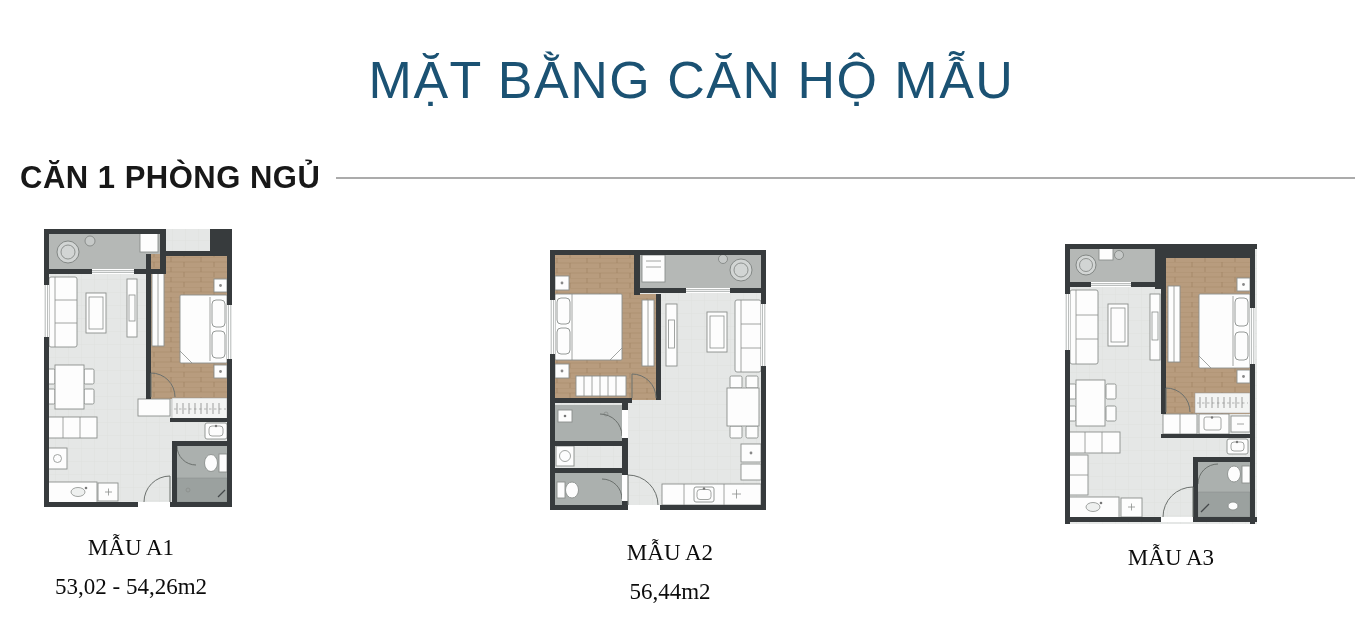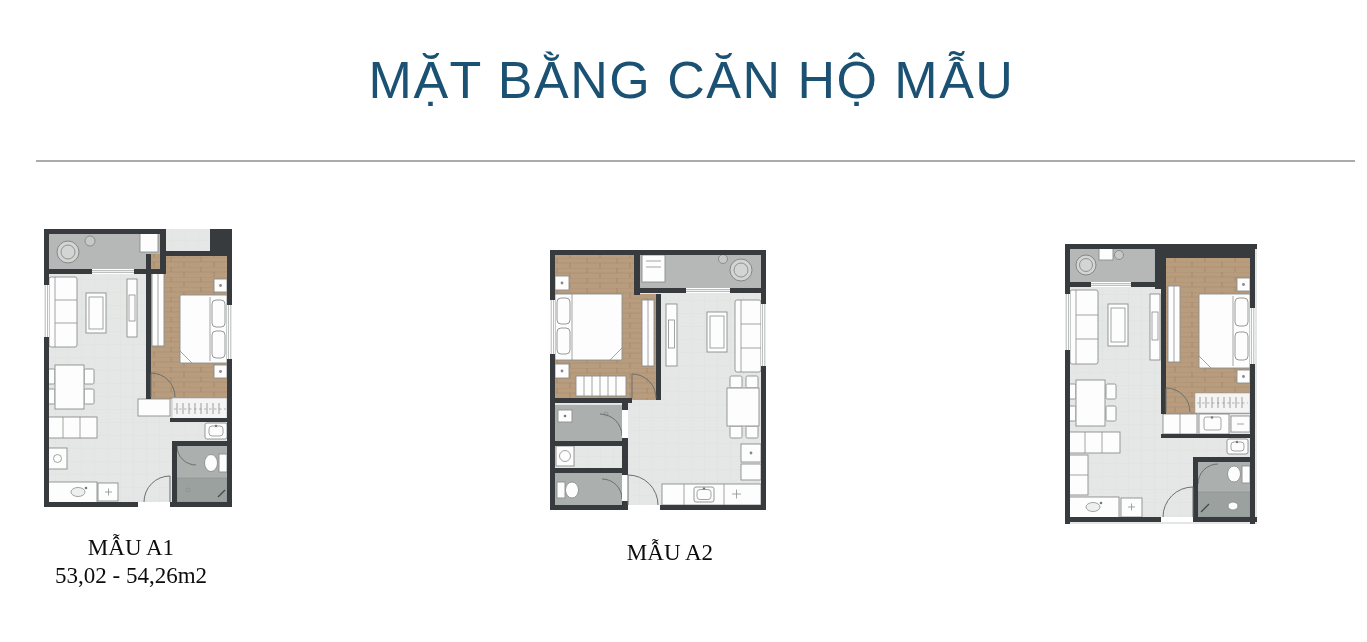--- a/index.html
+++ b/index.html
@@ -24,34 +24,35 @@
     flex:1;height:2px;margin-left:16px;margin-right:2px;
     background:var(--c-divider,#ababab);
   }
   .plan{position:absolute;}
   .plan svg{display:block;width:100%;height:100%;}
   .plan-label{
     position:absolute;width:220px;text-align:center;
     font-family:"Liberation Serif",serif;color:var(--c-label,#0c0c0c);
   }
   .plan-name{font-size:23px;font-weight:normal;}
-  .plan-area{font-size:23px;margin-top:2px;}
+  .plan-area{font-size:23px;margin-top:13px;}
   .furn{fill:#fdfdfd;stroke:#8a8e8c;stroke-width:0.9;}
   .thin{fill:none;stroke:#8a8e8c;stroke-width:0.8;}
   .arc{fill:none;stroke:#6b706d;stroke-width:1;}
   .wall{fill:#373b3d;}
   .winline{fill:none;stroke:#a0a5a3;stroke-width:0.8;}
   .tick{fill:none;stroke:#666;stroke-width:0.6;}
 </style>
 </head>
 <body>
 
 <div class="page-title">MẶT BẰNG CĂN HỘ MẪU</div>
 
 <div class="section-row">
+  <div class="section-heading">CĂN 1 PHÒNG NGỦ</div>
   <div class="section-line"></div>
 </div>
 
 <div class="plan" style="left:42px;top:227px;width:192px;height:282px;">
 <svg viewBox="0 0 192 282" xmlns="http://www.w3.org/2000/svg">
   <defs>
     <pattern id="w1" width="30" height="10" patternUnits="userSpaceOnUse">
       <rect width="30" height="10" fill="#b89c7e"></rect>
       <path d="M0 0H30 M0 5H30" stroke="#a88b6c" stroke-width="0.7"></path>
       <path d="M9 0V5 M22 5V10" stroke="#9d8162" stroke-width="0.7"></path>
@@ -418,15 +419,17 @@
   </g>
 </svg>
 </div>
 
 <div class="plan-label" style="left:21px;top:535px;">
   <div class="plan-name">MẪU A1</div>
   <div class="plan-area">53,02 - 54,26m2</div>
 </div>
 <div class="plan-label" style="left:560px;top:540px;text-align:center;">
   <div class="plan-name">MẪU A2</div>
+  <div class="plan-area">56,44m2</div>
 </div>
 <div class="plan-label" style="left:1061px;top:545px;">
+  <div class="plan-name">MẪU A3</div>
 </div>
 
 </body></html>

